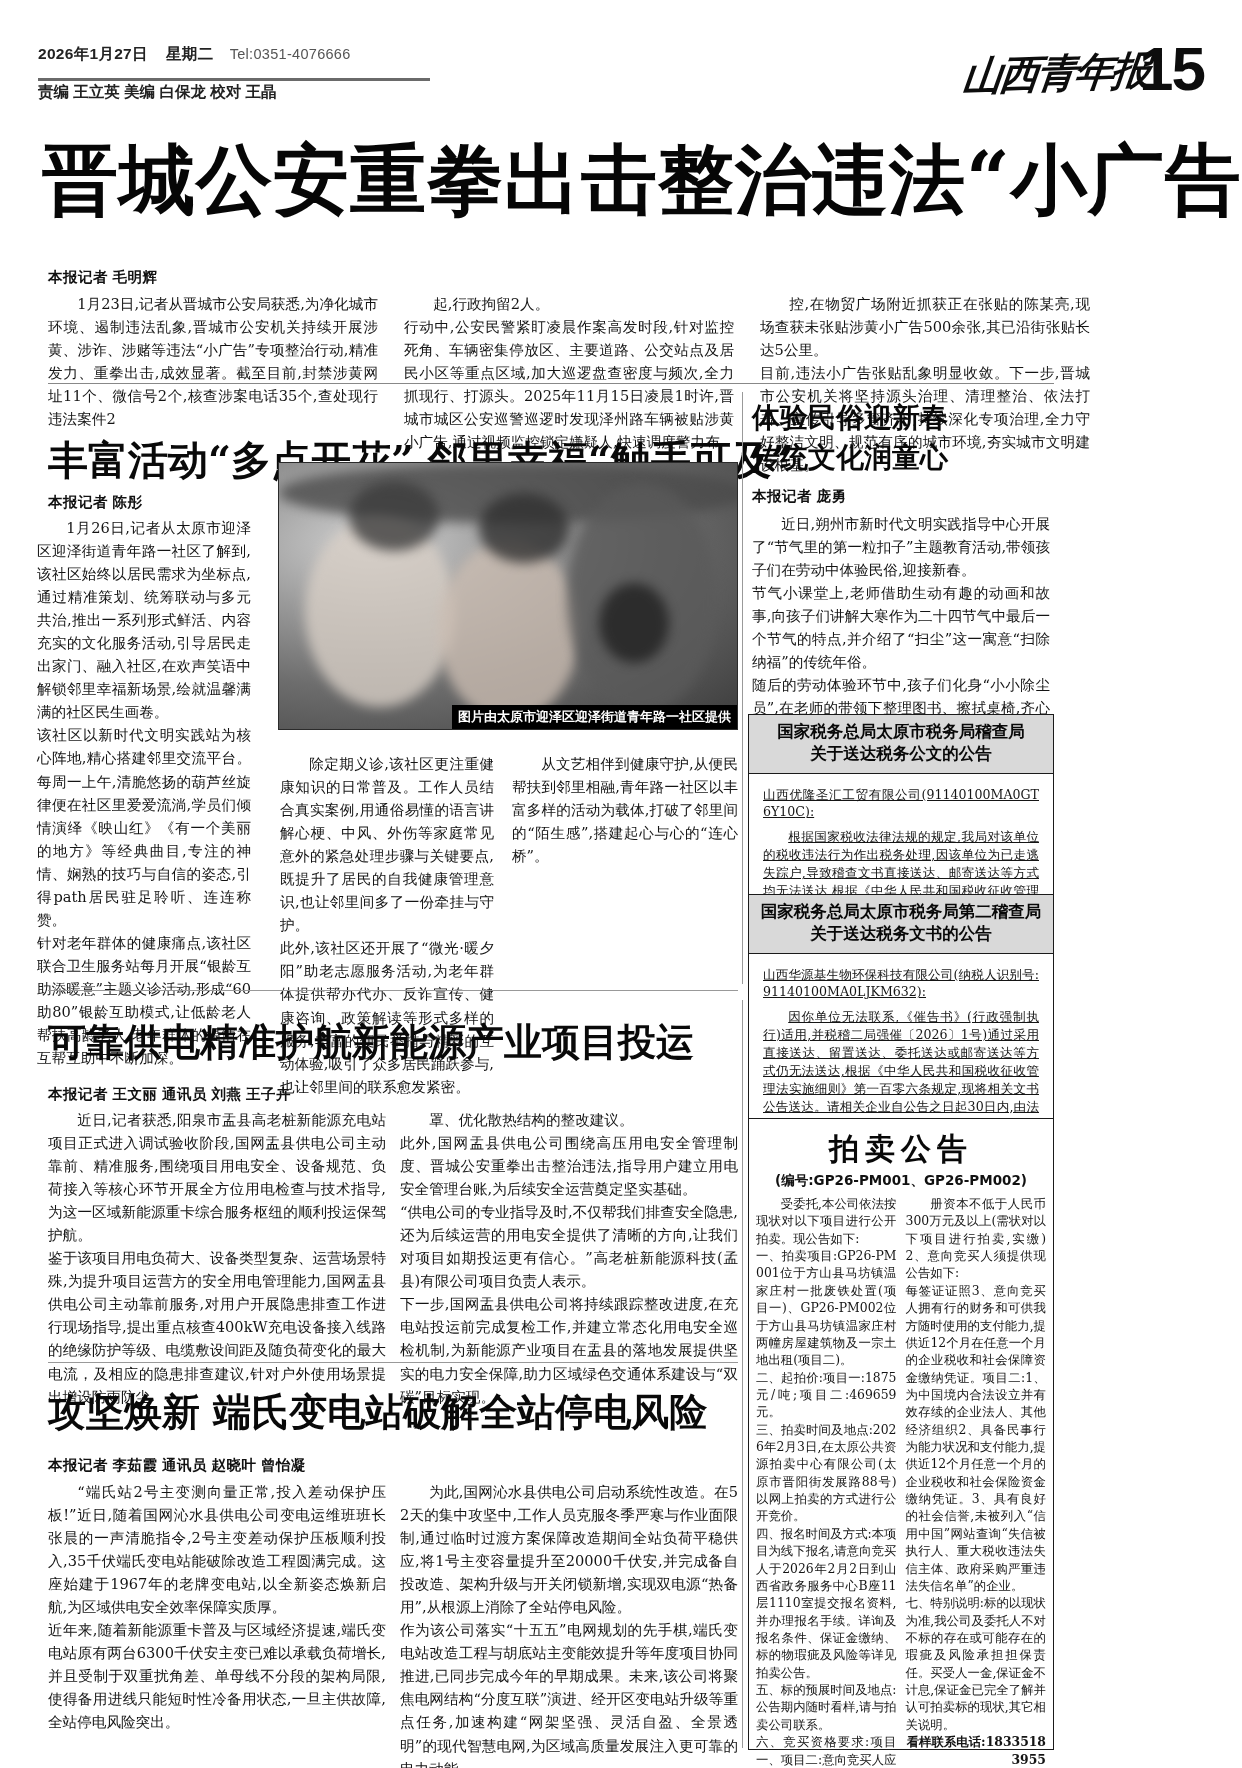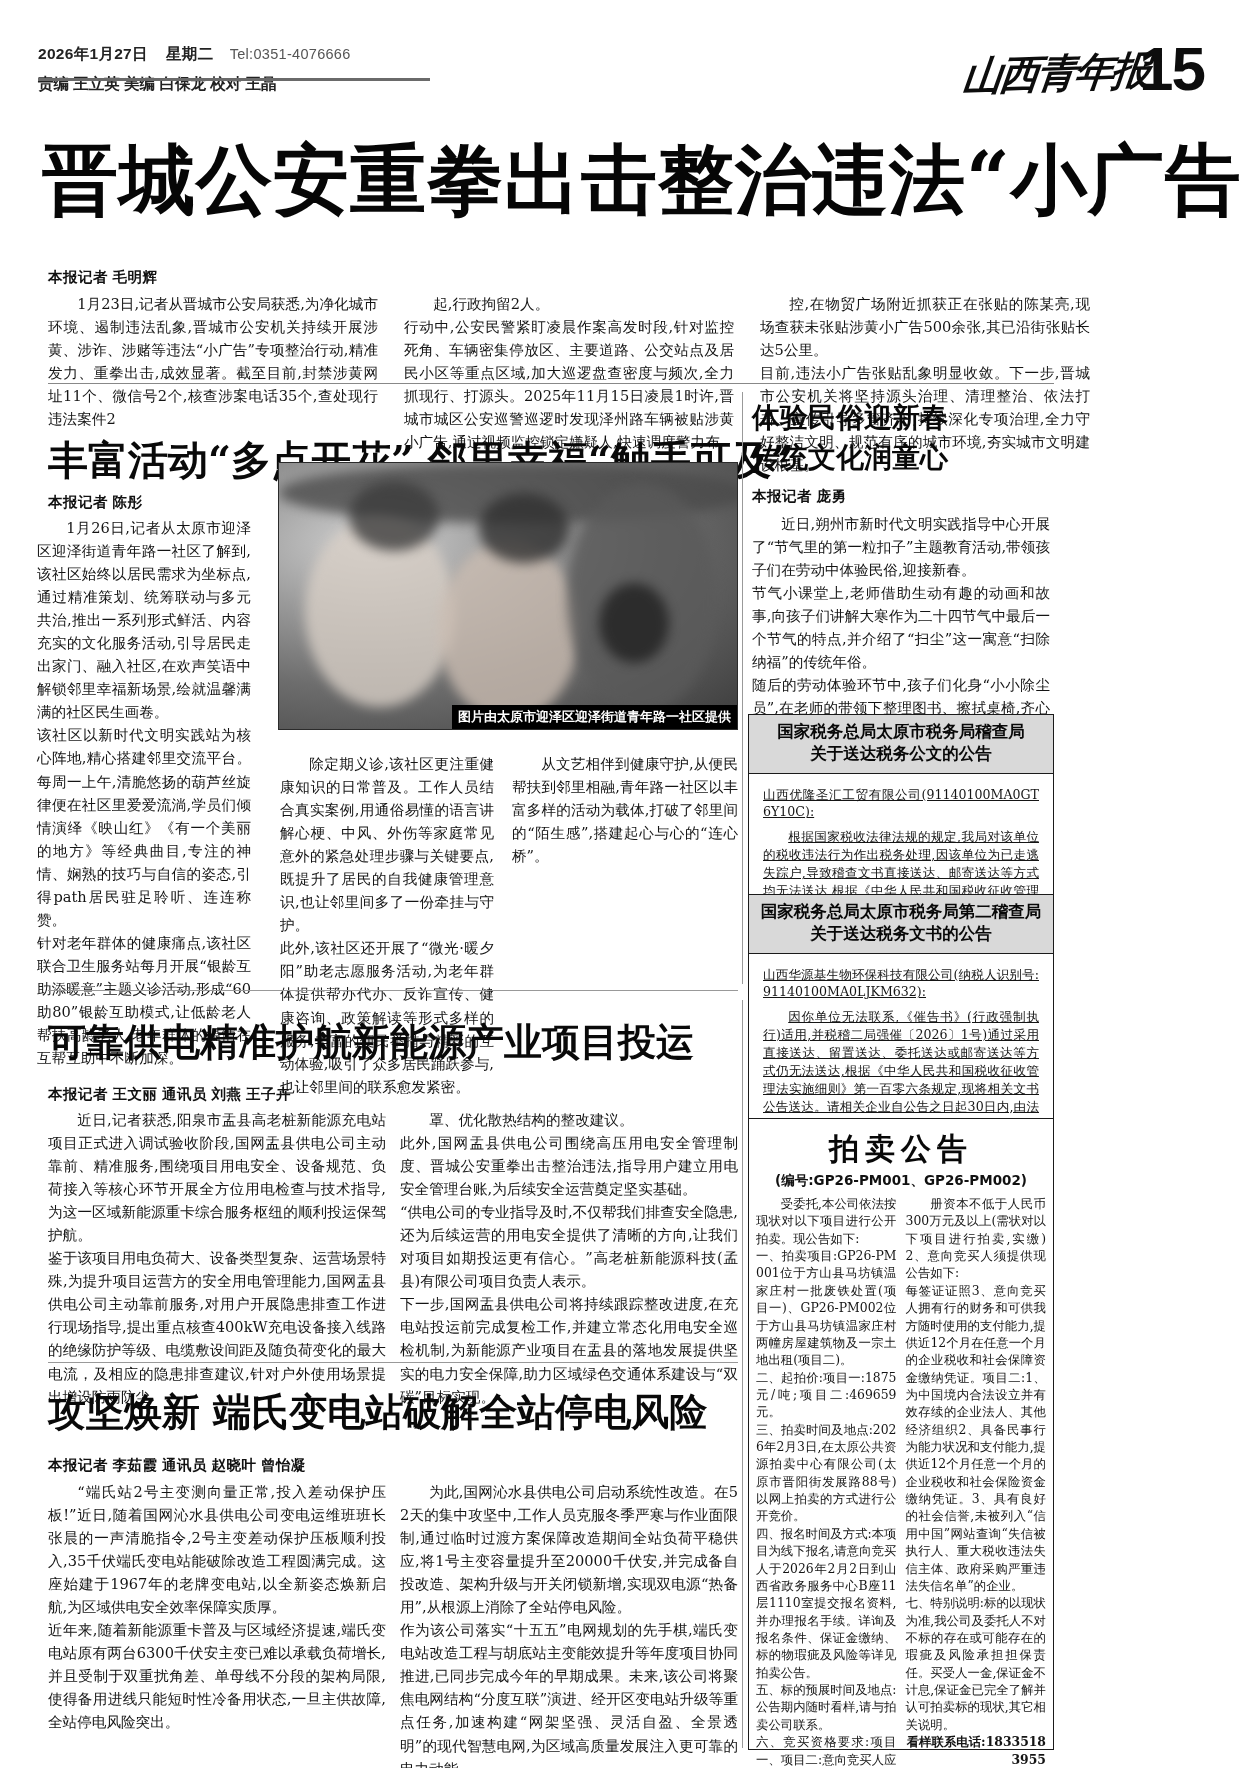--- a/index.html
+++ b/index.html
@@ -19,21 +19,21 @@
     position:absolute; left:38px; top:40px; width:1166px; height:78px;
   }
   .mh-left { position:absolute; left:0; top:4px; width:420px; }
   .mh-date-row {
     font-family:"Liberation Sans","DejaVu Sans",sans-serif;
     font-size:15.5px; font-weight:600; color:#222;
     letter-spacing:.3px; white-space:nowrap;
   }
   .mh-date-row .tel { font-weight:400; color:#555; font-size:14.5px; }
   .mh-credit-row {
-    margin-top:9px;
+    margin-top:17px;
     font-family:"Liberation Sans","DejaVu Sans",sans-serif;
     font-size:15.5px; font-weight:600; color:#222; white-space:nowrap;
   }
   .mh-rule-left {
     position:absolute; left:0; top:34px; width:392px; height:3px;
     background:#6a6a6a;
   }
   .mh-center {
     position:absolute; left:392px; top:0px; width:430px; height:78px;
   }

